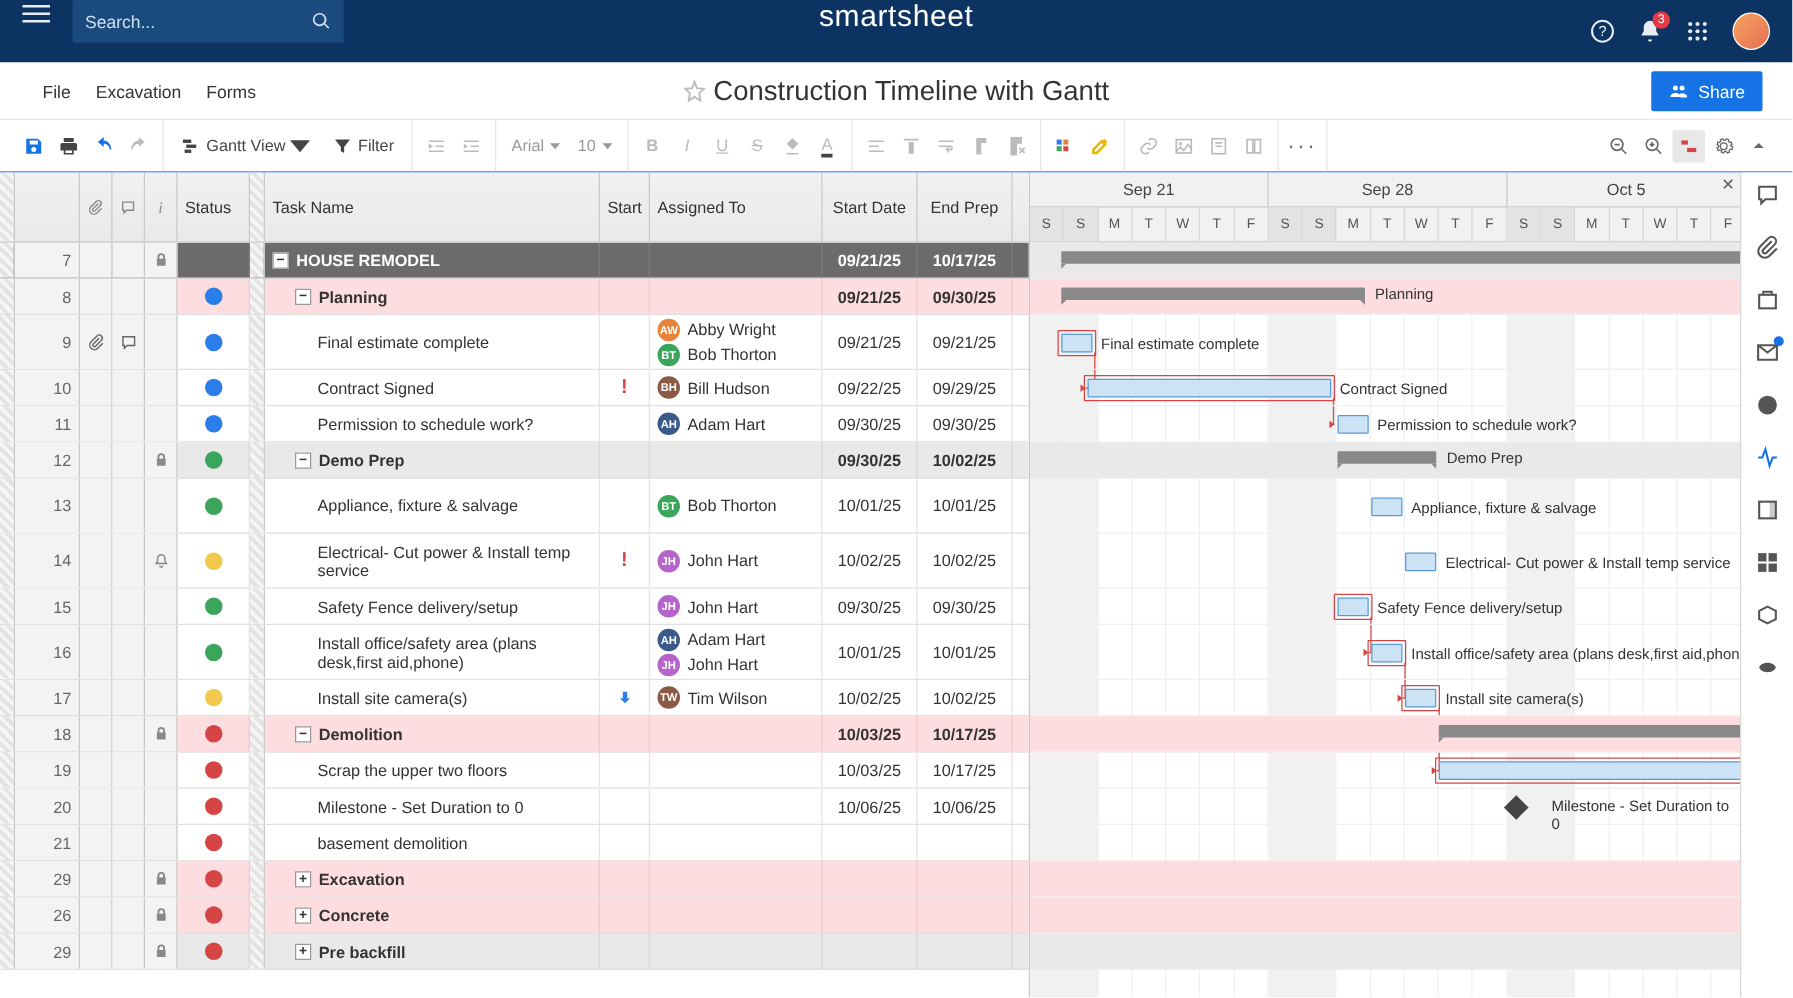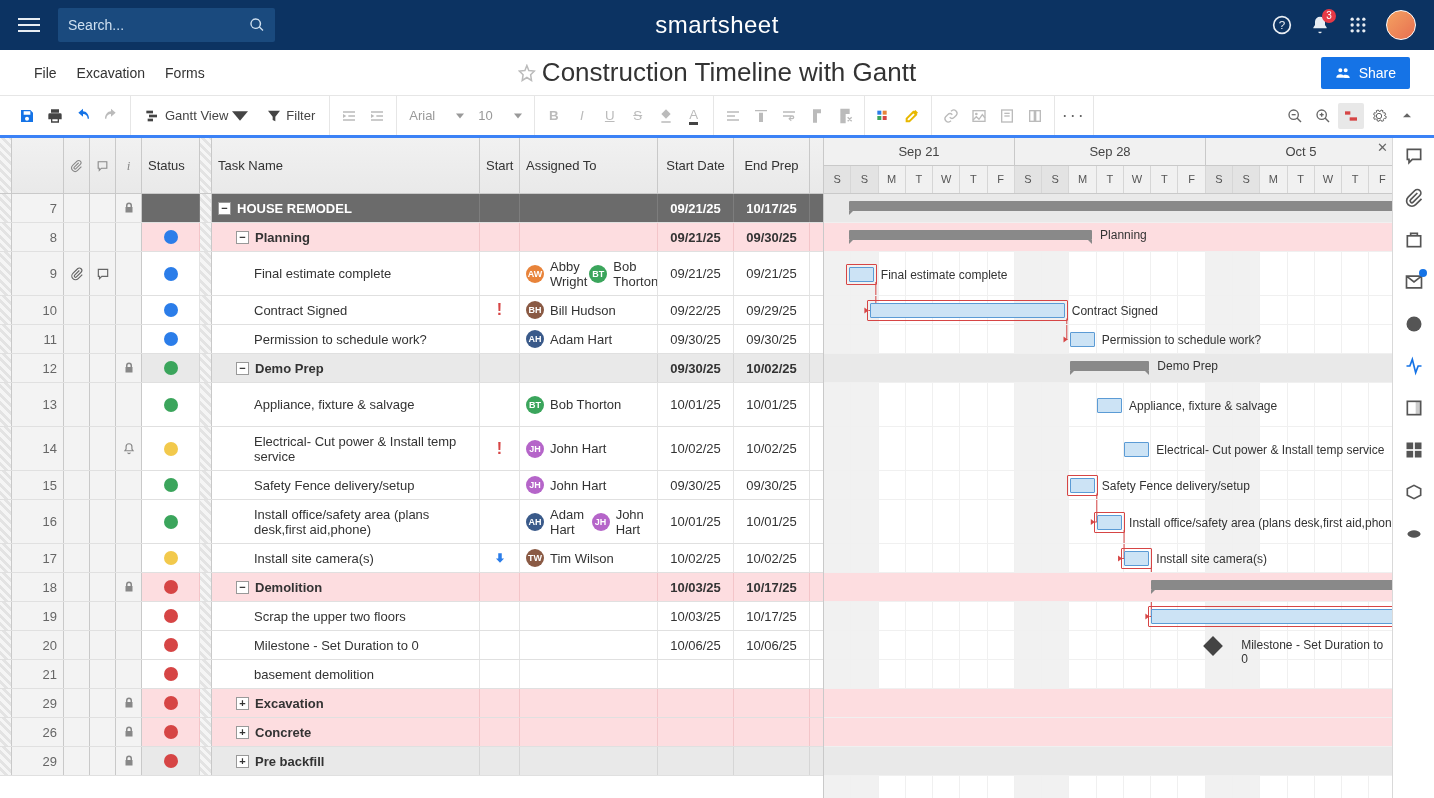--- a/index.html
+++ b/index.html
@@ -1,44 +1,44 @@
 <!DOCTYPE html>
 <html><head>
 <meta charset="utf-8">
 <style>
 *{box-sizing:border-box;margin:0;padding:0;font-family:Arial,Helvetica,sans-serif}
 body{width:1434px;height:798px;overflow:hidden;font-size:13px;color:#333;background:#fff}
 
-.topbar{height:50px;background:#0c3362;display:flex;align-items:center;padding:0 18px;color:#fff}
+.topbar{height:50px;background:#0c3362;display:flex;padding:0 18px;color:#fff}
 .menu-icon{width:22px;height:22px;display:flex;flex-direction:column;justify-content:center;gap:4px;cursor:pointer;margin-right:18px}
 .menu-icon span{display:block;height:2px;background:#e8edf3}
 .search{flex:0 0 204px;height:34px;background:#1a4a7e;border-radius:2px;display:flex;align-items:center;padding:0 10px}
 .search input{flex:1;background:transparent;border:none;color:#fff;font-size:14px;outline:none}
 .search input::placeholder{color:#cfe0f0}
 .search svg{width:16px;height:16px;fill:#cfe0f0}
 .brand{position:absolute;left:50%;transform:translateX(-50%);font-size:24px;font-weight:300;letter-spacing:.5px}
 .brand b{font-weight:400}
 .topbar-right{margin-left:auto;display:flex;align-items:center;gap:18px}
 .topbar-right .ticon{width:20px;height:20px;fill:#e8edf3;cursor:pointer;position:relative}
 .badge{position:absolute;top:-6px;right:-6px;background:#e63946;color:#fff;font-size:10px;border-radius:8px;padding:0 4px;min-width:14px;text-align:center;line-height:14px}
 .avatar{width:30px;height:30px;border-radius:50%;background:linear-gradient(135deg,#f4a261,#e76f51);border:1px solid #fff}
 
 .menubar{height:46px;background:#fff;border-bottom:1px solid #e6e6e6;display:flex;align-items:center;padding:0 24px;position:relative}
 .menubar .menu{padding:4px 10px;cursor:pointer;color:#333;font-size:14px}
-.sheet-title{position:absolute;left:50%;transform:translateX(-50%);display:flex;align-items:center;gap:6px;font-size:26px;color:#333}
+.sheet-title{position:absolute;left:50%;transform:translateX(-50%);display:flex;align-items:center;gap:6px;font-size:22px;color:#333}
 .share-btn{margin-left:auto;background:#1573e6;color:#fff;border:none;border-radius:2px;padding:8px 14px;display:flex;align-items:center;gap:8px;font-size:14px;cursor:pointer}
 
-.toolbar{height:42px;border-bottom:3px solid #3b82f6;display:flex;align-items:center;padding:0 8px;gap:0;background:#fff}
+.toolbar{height:42px;border-bottom:1px solid #3b82f6;display:flex;align-items:center;padding:0 8px;gap:0;background:#fff}
 .tb-group{display:flex;align-items:center;gap:2px;padding:0 6px;border-right:1px solid #e6e6e6;height:100%}
 .tb-group:last-child{border-right:none}
 .tb-btn{width:26px;height:26px;border:none;background:transparent;display:flex;align-items:center;justify-content:center;cursor:pointer;border-radius:2px;color:#444}
 .tb-btn svg{width:16px;height:16px;fill:currentColor}
 .tb-btn.disabled{color:#bbb}
 .tb-btn.text{width:auto;padding:0 8px;gap:4px;font-size:13px}
-.tb-select{width:auto;padding:0 6px;font-size:13px;color:#999;display:flex;align-items:center;gap:21px}
+.tb-select{width:auto;padding:0 6px;font-size:13px;color:#999;display:flex;align-items:center;gap:5px}
 .tb-btn.active{background:#e8e8e8}
 .spacer{flex:1}
 
 .main{display:flex;height:660px}
 .grid-side{flex:0 0 824px;display:flex;border-right:1px solid #c9c9c9;overflow:hidden}
 .gantt-side{flex:1;overflow:hidden;position:relative}
 .right-rail{flex:0 0 42px;border-left:1px solid #d9d9d9;display:flex;flex-direction:column;align-items:center;padding-top:8px;gap:22px;background:#fff}
 .right-rail .ricon{width:20px;height:20px;cursor:pointer;color:#555;fill:currentColor;position:relative}
 
 .grid{display:flex;flex-direction:column;width:100%}
@@ -71,21 +71,21 @@
 .row.gray .c{border-right-color:#d6d6d6}
 .row.header{background:#6b6b6b;color:#fff;font-weight:bold}
 .row.header .c{border-right-color:#7d7d7d}
 .row.header .rownum,.row.header .c-icon{background:#f3f3f3;color:#666;font-weight:normal}
 .toggle{width:13px;height:13px;border:1px solid #999;background:#fff;display:flex;align-items:center;justify-content:center;font-size:11px;line-height:1;margin-right:6px;cursor:pointer;color:#333}
 .task-name{display:flex;align-items:center}
 .indent1 .task-name{padding-left:18px}
 .indent2 .task-name{padding-left:36px}
 .bold{font-weight:bold}
 .av{width:18px;height:18px;border-radius:50%;display:flex;align-items:center;justify-content:center;font-size:9px;font-weight:bold;color:#fff;margin-right:6px;flex-shrink:0}
-.assign-stack{display:flex;flex-direction:row;gap:2px;padding:3px 0}
+.assign-stack{display:flex;flex-direction:column;gap:2px;padding:3px 0}
 .assign-line{display:flex;align-items:center}
 .hatch{width:12px;background:repeating-linear-gradient(45deg,#f5f5f5,#f5f5f5 3px,#e3e3e3 3px,#e3e3e3 6px);border-right:1px solid #c9c9c9}
 .ghead .hatch{height:100%}
 .lock{width:12px;height:12px;fill:#888}
 .prio-high{color:#d64545;font-weight:bold;font-size:16px}
 
 .gantt{display:flex;flex-direction:column;height:100%}
 .gantt-head{height:56px;display:flex;flex-direction:column;border-bottom:1px solid #c9c9c9;background:#f1f1f1;position:relative}
 .gantt-head .weeks{height:28px;display:flex}
 .gantt-head .week{flex:0 0 191px;border-right:1px solid #c9c9c9;border-bottom:1px solid #c9c9c9;display:flex;align-items:center;justify-content:center;color:#444;font-size:13px}

